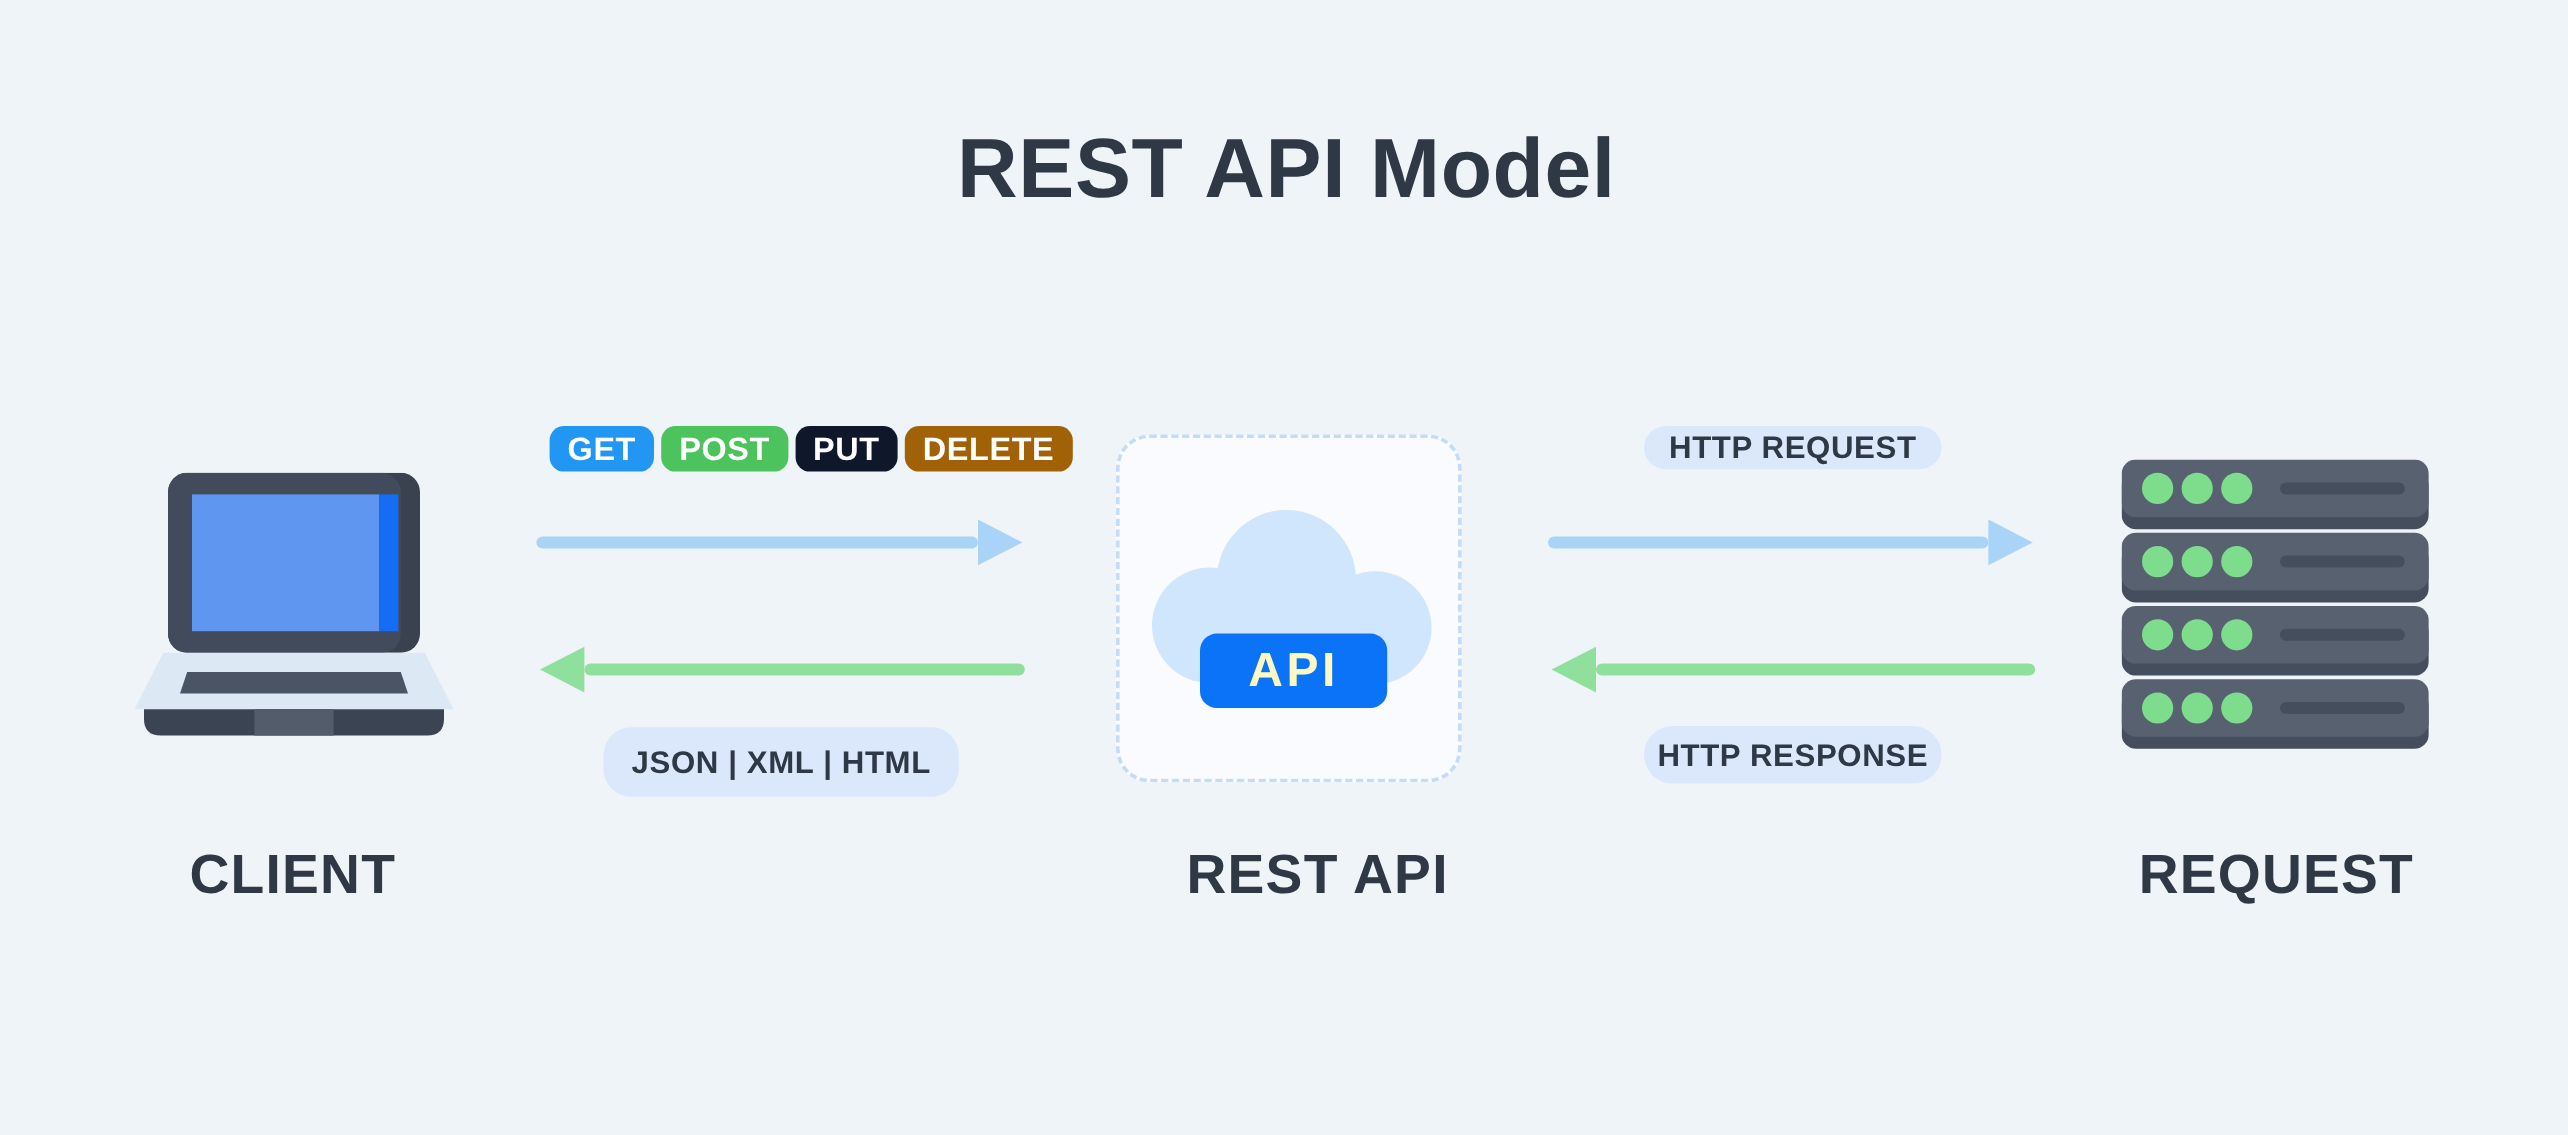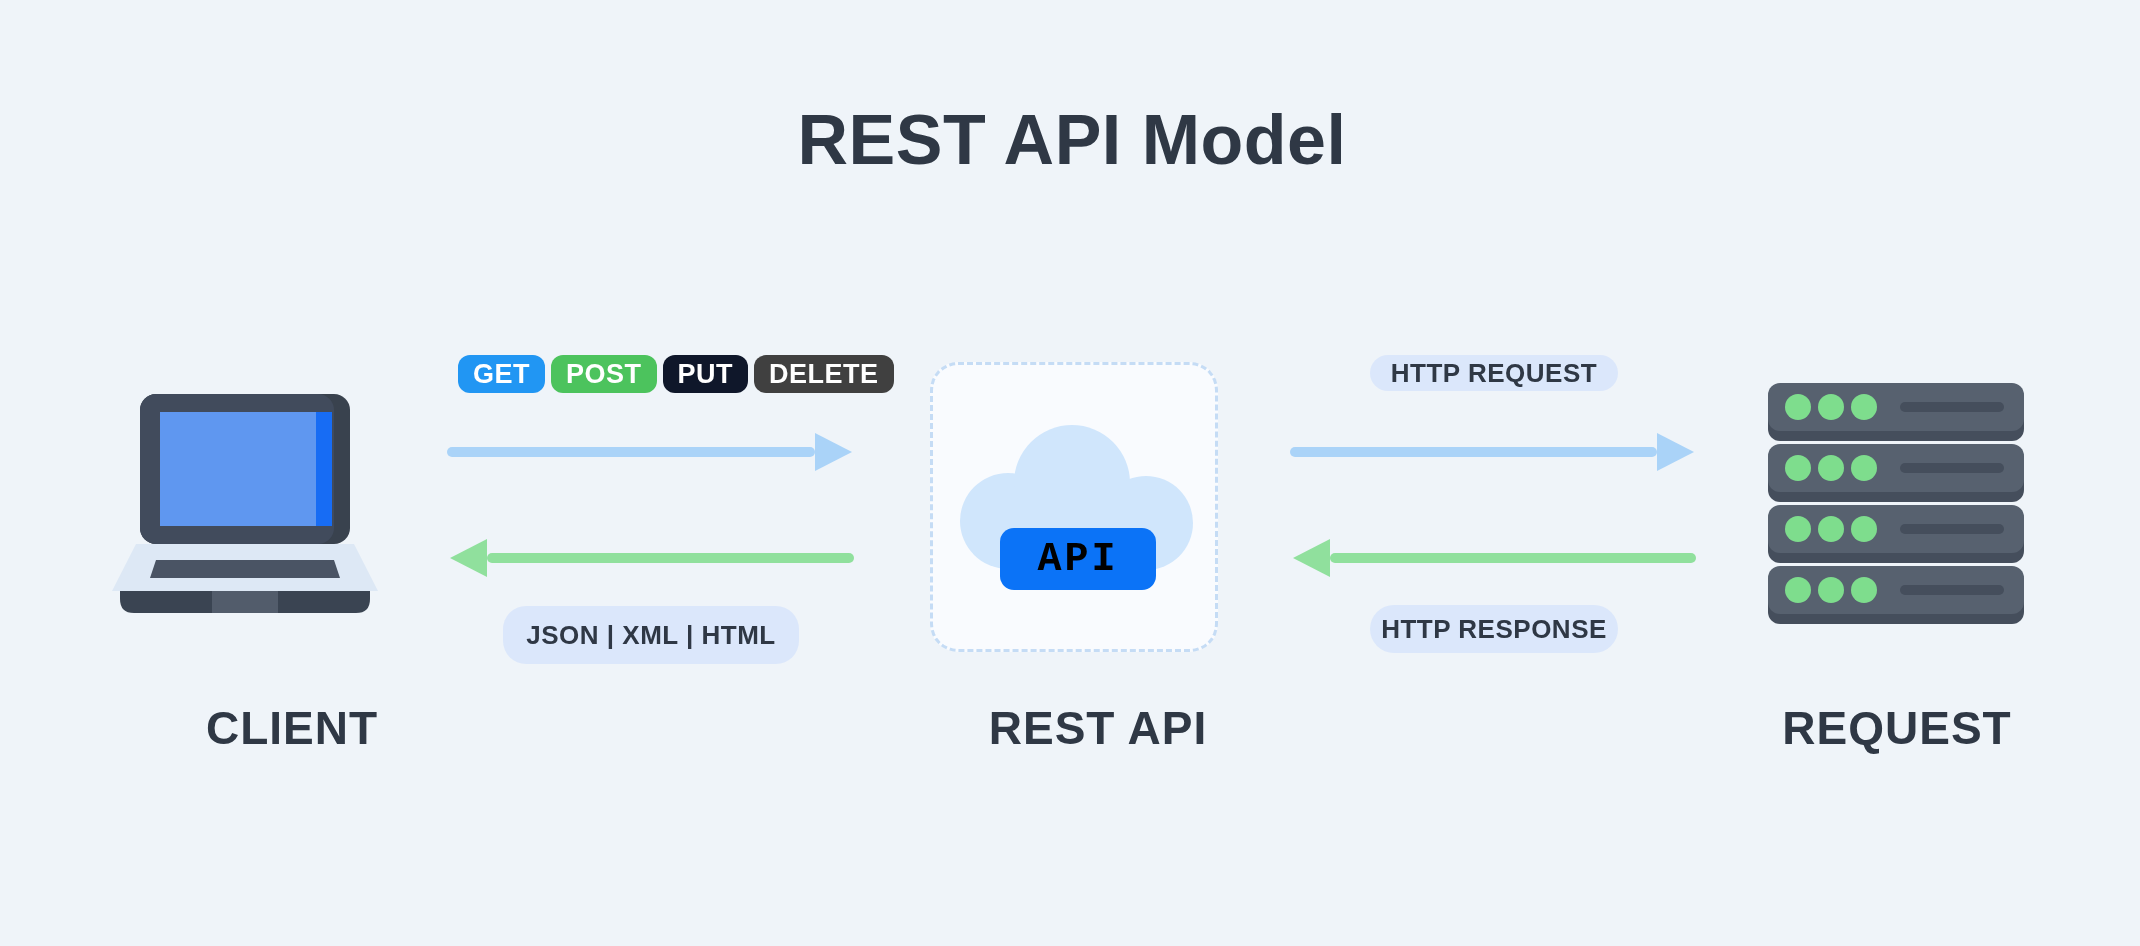--- a/index.html
+++ b/index.html
@@ -10,32 +10,32 @@
   }
   *{box-sizing:border-box;}
   body{margin:0;background:var(--bg,#eff4f9);font-family:"Liberation Sans",sans-serif;}
   .stage{position:relative;width:2140px;height:946px;background:var(--bg,#eff4f9);overflow:hidden;}
 
   .title{position:absolute;left:1072px;top:100px;transform:translateX(-50%);
     font-size:70px;font-weight:800;color:var(--ink,#2f3845);letter-spacing:.5px;white-space:nowrap;}
 
   .node-label{position:absolute;top:701px;transform:translateX(-50%);
     font-size:46px;font-weight:800;color:var(--ink,#2f3845);letter-spacing:1px;white-space:nowrap;}
-  .label-client{left:244px;margin-left:48px;} .label-api{left:1074px;margin-left:24px;} .label-server{left:1897px;}
+  .label-client{left:244px;} .label-api{left:1074px;margin-left:24px;} .label-server{left:1897px;}
 
   .icon-abs{position:absolute;line-height:0;}
   .laptop{left:112px;top:394px;}
   .server{left:1768px;top:383px;}
 
   .api-box{position:absolute;left:930px;top:362px;width:288px;height:290px;
     background:var(--box-bg,#f9fbfe);border:3px dashed var(--box-border,#c5dcf5);border-radius:28px;}
   .cloud{position:absolute;left:27px;top:58px;}
   .api-badge{position:absolute;left:67px;top:163px;width:156px;height:62px;border-radius:14px;
     background:var(--api-blue,#0b73f7);display:flex;align-items:center;justify-content:center;
-    color:#000000;font-family:Liberation Mono, monospace;font-weight:700;font-size:40px;letter-spacing:3px;}
+    color:#fef9c3;font-family:Liberation Sans, sans-serif;font-weight:700;font-size:40px;letter-spacing:3px;}
 
   .methods{position:absolute;left:458px;top:355px;display:flex;gap:6px;}
   .badge{height:38px;display:inline-flex;align-items:center;justify-content:center;
     padding:0 15px;border-radius:12px;color:#fff;font-size:27px;font-weight:800;letter-spacing:.5px;}
 
   .pill{position:absolute;background:var(--pill-bg,#dbe7fb);color:var(--ink,#2f3845);
     display:flex;align-items:center;justify-content:center;border-radius:23px;
     font-size:26px;font-weight:800;letter-spacing:.5px;white-space:nowrap;}
   .pill-formats{left:503px;top:606px;width:296px;height:58px;}
   .pill-request{left:1370px;top:355px;width:248px;height:36px;border-radius:24px;}
@@ -70,21 +70,21 @@
       <path d="M8,197 H258 V205 Q258,219 244,219 H22 Q8,219 8,205 Z" fill="#3a4452"></path>
       <rect x="100" y="197" width="66" height="22" fill="#525c6b"></rect>
     </svg>
   </div>
   <div class="node-label label-client">CLIENT</div>
 
   <div class="methods">
     <div class="badge" style="background: rgb(33, 150, 243);">GET</div>
     <div class="badge" style="background: rgb(76, 195, 93);">POST</div>
     <div class="badge" style="background: #0f172a;">PUT</div>
-    <div class="badge" style="background: #404040;">DELETE</div>
+    <div class="badge" style="background: #a16207;">DELETE</div>
   </div>
 
   <div class="arrow arrow-c2a">
     <div class="shaft shaft-blue w368"></div>
     <div class="head head-right-blue"></div>
   </div>
   <div class="arrow arrow-a2c">
     <div class="head head-left-green"></div>
     <div class="shaft shaft-green w367"></div>
   </div>

